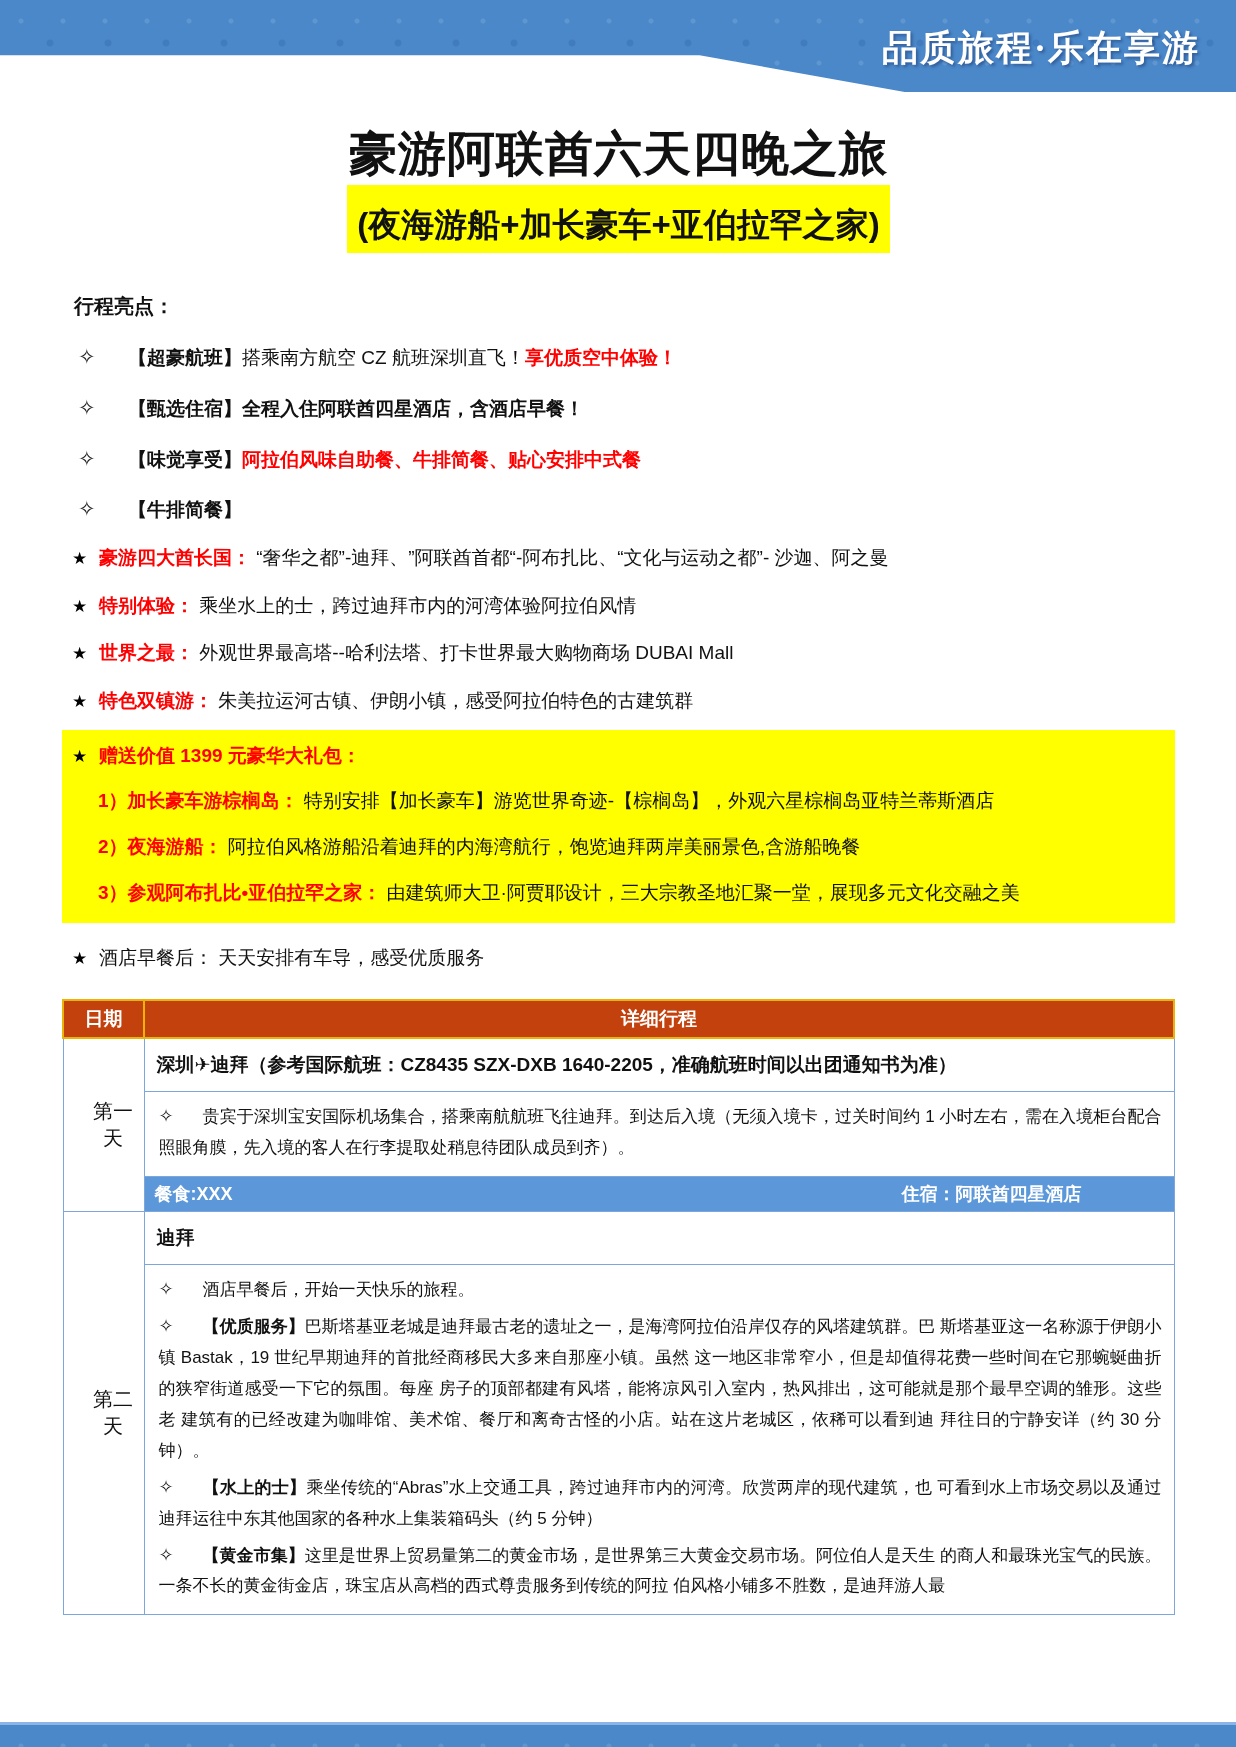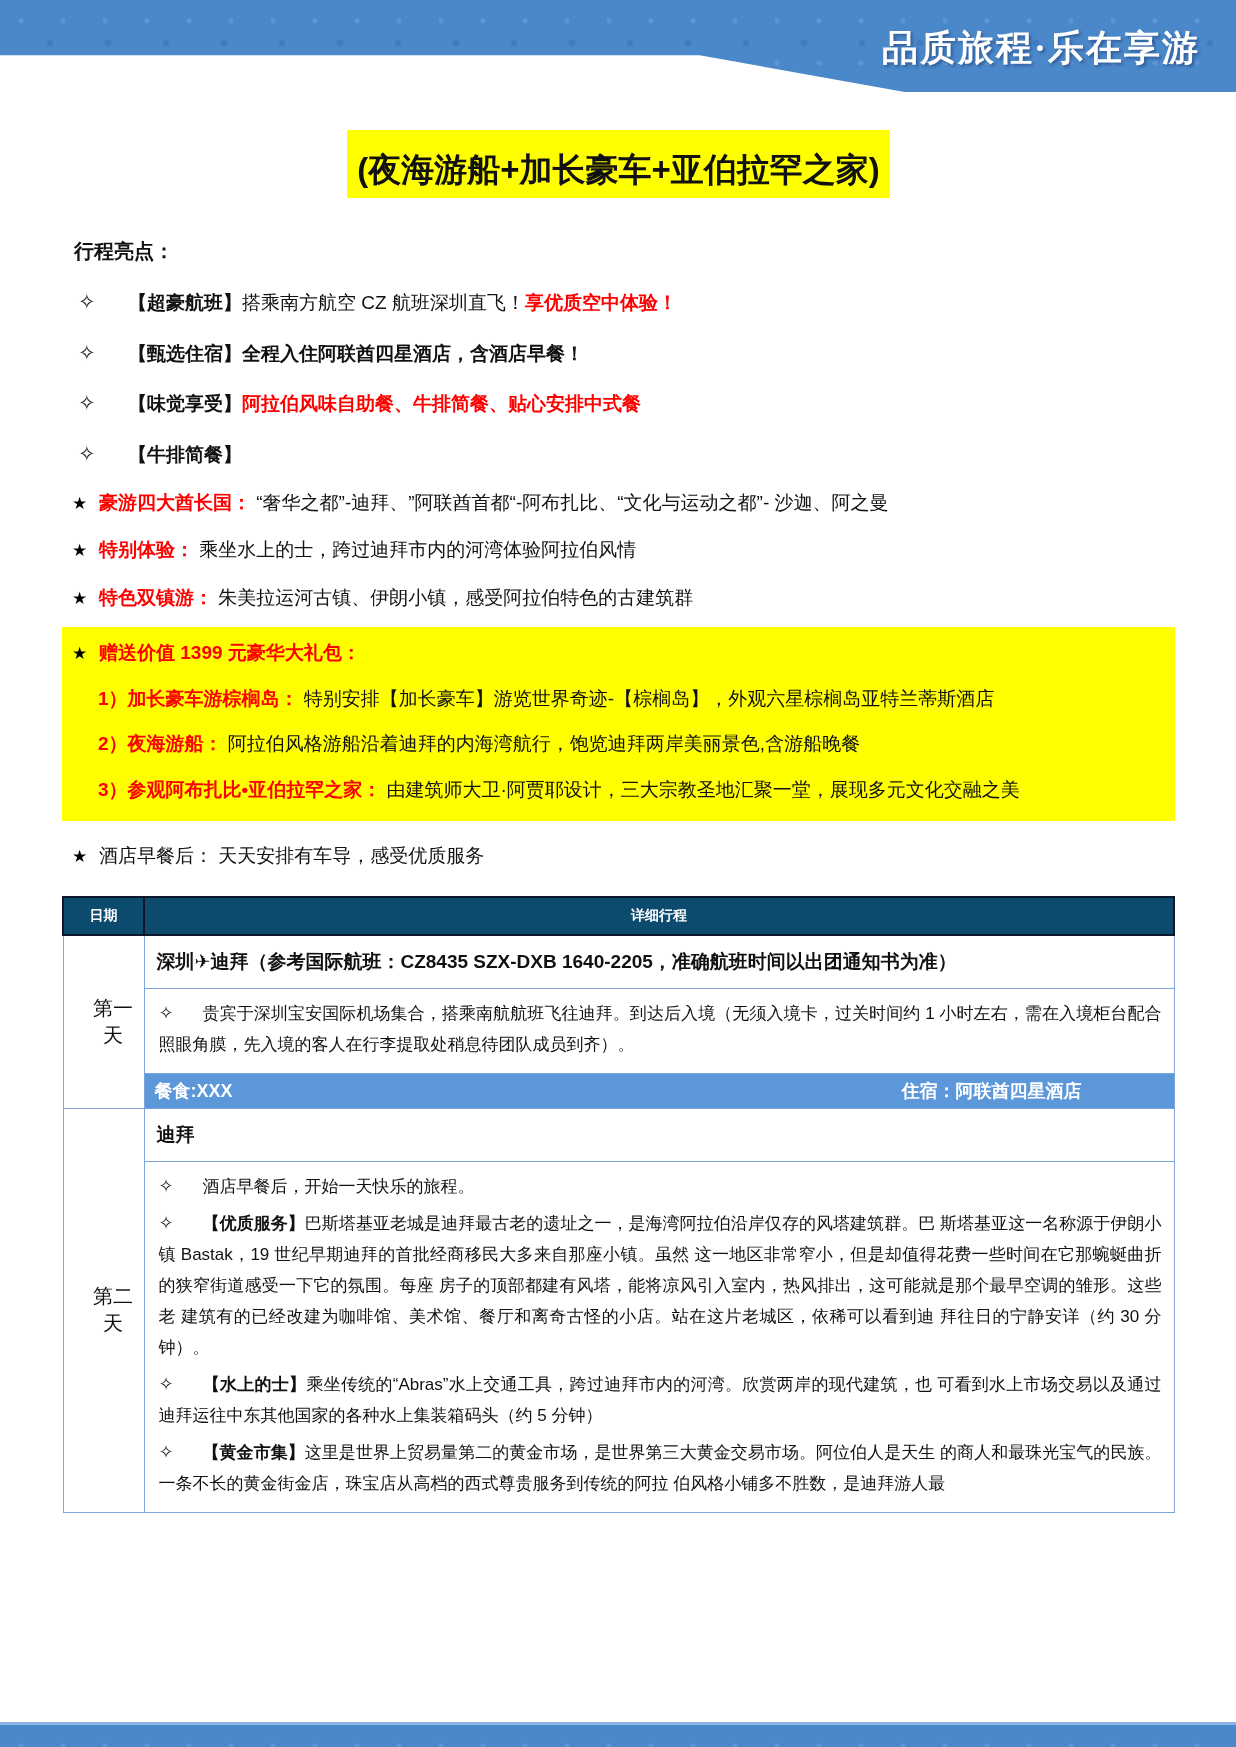--- a/index.html
+++ b/index.html
@@ -48,41 +48,42 @@
   .star-row .bullet-s{display:inline-block;width:27px;font-size:17px;color:#000;}
   .b{font-weight:bold;}
   .red{color:#ff0000;}
   
   .gift-block{background:#ffff00;margin-top:16px;padding:14px 0 18px;}
   .gift-block .hl-row{margin:0;}
   .gift-item{margin:21px 0 0 36px;font-size:19px;line-height:1.3;}
   
   .itinerary{margin-top:28px;width:1113px;border-collapse:collapse;table-layout:fixed;}
   .itinerary td{border:1px solid #7da7dc;}
-  .itinerary th{border:2px solid #0f172a;background:#0c4a6e;color:#fff;font-size:14px;font-weight:bold;height:34px;}
+  .itinerary th{border:2px solid #eab308;background:#c2410c;color:#fff;font-size:19px;font-weight:bold;height:34px;}
   .col-date{width:77px;}
   .day-cell{text-align:center;vertical-align:middle;font-size:20px;background:#fff;padding-left:20px;}
   .route-cell{font-weight:bold;font-size:19px;padding:13px 12px;}
   .route-cell .plane{font-weight:bold;}
   .body-cell{padding:4px 12px 8px 14px;vertical-align:top;}
   .tbullet{margin:4px 0;font-size:17px;line-height:1.82;text-align:justify;}
   .tbullet .bullet-d{display:inline-block;width:44px;font-size:18px;}
   .meal-cell{padding:0;border-radius:13px;}
   .meal-bar{background:#5b97d9;color:#fff;font-weight:bold;font-size:18px;height:34px;
     display:flex;align-items:center;justify-content:space-between;padding:0 92px 0 10px;}
 </style>
 </head>
 <body>
 
 <div class="banner">
   <div class="banner-slogan">品质旅程·乐在享游</div>
 </div>
 
 <div class="content">
 
+  <h1 class="title">豪游阿联酋六天四晚之旅</h1>
   <div class="subtitle-row">
     <span class="subtitle">(夜海游船+加长豪车+亚伯拉罕之家)</span>
   </div>
 
   <p class="section-heading">行程亮点：</p>
 
   <p class="hl-row">
     <span class="bullet-d">✧</span><span class="b">【超豪航班】</span><span>搭乘南方航空 CZ 航班深圳直飞！</span><span class="b red">享优质空中体验！</span>
   </p>
 
@@ -99,20 +100,23 @@
   </p>
 
   <p class="hl-row star-row">
     <span class="bullet-s">★</span><span class="b red">豪游四大酋长国：</span> <span>“奢华之都”-迪拜、”阿联酋首都“-阿布扎比、“文化与运动之都”- 沙迦、阿之曼</span>
   </p>
 
   <p class="hl-row star-row">
     <span class="bullet-s">★</span><span class="b red">特别体验：</span> <span>乘坐水上的士，跨过迪拜市内的河湾体验阿拉伯风情</span>
   </p>
 
+  <p class="hl-row star-row">
+    <span class="bullet-s">★</span><span class="b red">世界之最：</span> <span>外观世界最高塔--哈利法塔、打卡世界最大购物商场 DUBAI Mall</span>
+  </p>
 
   <p class="hl-row star-row">
     <span class="bullet-s">★</span><span class="b red">特色双镇游：</span> <span>朱美拉运河古镇、伊朗小镇，感受阿拉伯特色的古建筑群</span>
   </p>
 
   <div class="gift-block">
     <p class="hl-row star-row">
       <span class="bullet-s">★</span><span class="b red">赠送价值 1399 元豪华大礼包：</span>
     </p>
     <p class="gift-item">

